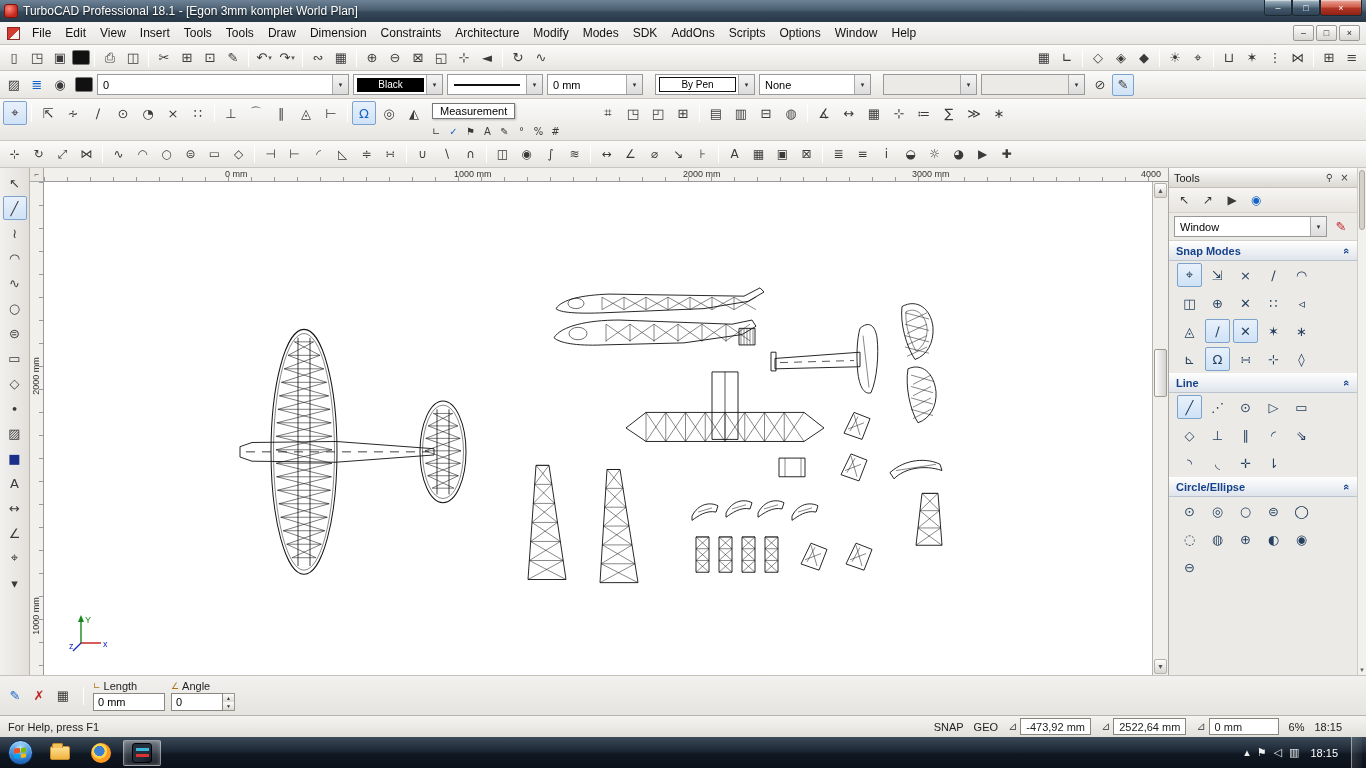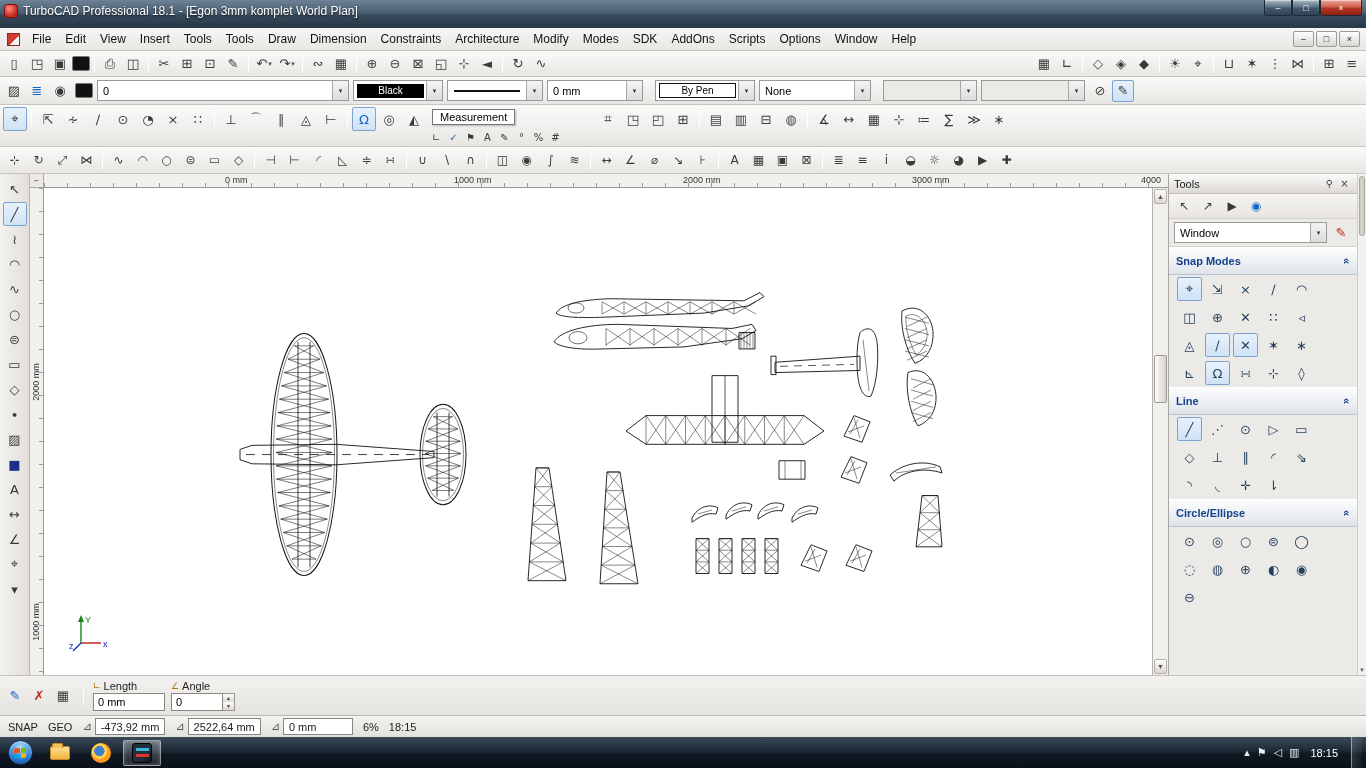--- a/index.html
+++ b/index.html
@@ -1,21 +1,21 @@
 <!DOCTYPE html>
 <html><head>
 <meta charset="utf-8">
 <style>
 *{box-sizing:border-box;margin:0;padding:0}
 html,body{width:1366px;height:768px;overflow:hidden}
 body{font-family:"Liberation Sans",sans-serif;background:#000}
 .screen{width:1366px;height:768px;display:flex;flex-direction:column}
 
 
-.titlebar{height:28px;background:linear-gradient(180deg,#6d8296,#4a5f71 45%,#35485a 55%,#283947);display:flex;align-items:flex-start;padding:0 4px;gap:5px;flex:none}
+.titlebar{height:22px;background:linear-gradient(180deg,#6d8296,#4a5f71 45%,#35485a 55%,#283947);display:flex;align-items:flex-start;padding:0 4px;gap:5px;flex:none}
 .app-icon{width:14px;height:14px;margin-top:4px;border-radius:3px;background:radial-gradient(circle at 35% 30%,#ff8a7a,#c3271d 70%);border:1px solid #7e120c;flex:none}
 .title{color:#fff;font-size:12px;line-height:22px;text-shadow:0 1px 2px rgba(0,0,0,.8);flex:1;white-space:nowrap;overflow:hidden}
 .winbtns{display:flex;flex:none}
 .winbtn{width:28px;height:16px;border:1px solid #1c2a35;border-top:none;background:linear-gradient(#a8bac7,#5c7486 45%,#43596b 55%,#2f4355);border-radius:0 0 3px 3px;color:#fff;font-size:9px;display:flex;align-items:center;justify-content:center;box-shadow:inset 0 1px 1px rgba(255,255,255,.5)}
 .winbtn.close{width:42px;background:linear-gradient(#eba79b,#d25f4d 45%,#b13524 55%,#8f2214)}
 
 
 .menubar{height:23px;background:linear-gradient(#f7f6f5,#e9e7e4);border-bottom:1px solid #c8c5c0;display:flex;align-items:center;padding:0 2px;font-size:12px;flex:none}
 .doc-icon{width:13px;height:13px;margin:0 5px;background:linear-gradient(135deg,#d23b30 0 55%,#f4f4f4 55%);border:1px solid #8d2620;flex:none}
 .menus{display:flex;align-items:center}
@@ -72,21 +72,21 @@
 
 
 .panel{width:198px;border-left:1px solid #a9a6a0;background:#eceae7;display:flex;flex:none}
 .panel-main{flex:1;display:flex;flex-direction:column;overflow:hidden}
 .panel-header{height:20px;display:flex;align-items:center;background:linear-gradient(#fbfbfa,#dcd9d4);border-bottom:1px solid #c2bfb9;padding:0 5px;font-size:11px;flex:none}
 .panel-title{flex:1;color:#222}
 .phbtn{width:15px;height:15px;display:flex;align-items:center;justify-content:center;font-size:10px;color:#444;font-family:"DejaVu Sans",sans-serif}
 .panel-toolbar{display:flex;gap:2px;padding:2px 4px;border-bottom:1px solid #d5d2cc;background:linear-gradient(#f6f5f3,#e7e4e0);flex:none}
 .panel-toolbar .icon{width:22px;height:20px;font-size:12px}
 .panel-style-row{display:flex;align-items:center;gap:3px;padding:3px 5px;border-bottom:1px solid #d5d2cc;flex:none}
-.sect-header{height:28px;display:flex;align-items:center;padding:8px 7px;background:linear-gradient(#fdfdfd,#dfe4eb);border-top:1px solid #fff;border-bottom:1px solid #bcc4cf;color:#15428b;font-weight:bold;font-size:11px;flex:none}
+.sect-header{height:20px;display:flex;align-items:center;padding:8px 7px;background:linear-gradient(#fdfdfd,#dfe4eb);border-top:1px solid #fff;border-bottom:1px solid #bcc4cf;color:#15428b;font-weight:bold;font-size:11px;flex:none}
 .sect-header .chev{margin-left:auto;color:#15428b;transform:rotate(90deg);font-size:11px;font-weight:bold}
 .prow{display:flex;gap:3px;padding:2px 8px;flex:none}
 .prow .icon{width:25px;height:24px;font-size:13px;color:#26415f}
 .panel-scroll{width:9px;background:#f3f1ee;border-left:1px solid #cfccc6;position:relative;flex:none}
 .pthumb{position:absolute;top:2px;left:1px;right:1px;height:60px;background:#d4d1cb;border:1px solid #aaa7a1;border-radius:3px}
 .pdown{position:absolute;bottom:2px;left:0;right:0;text-align:center;font-size:6px;color:#666}
 
 
 .tabbar{height:18px;background:linear-gradient(#e7e4e0,#d7d4cf);border-top:1px solid #b9b6b0;display:flex;align-items:stretch;padding-left:54px;font-size:11px;flex:none}
 .tab{display:flex;align-items:center;gap:4px;padding:0 9px;border:1px solid #8f8c86;border-bottom:none;background:linear-gradient(#eceae6,#d9d6d1);color:#333;border-radius:2px 2px 0 0;margin-right:1px}
@@ -876,20 +876,21 @@
         <div class="field-input narrow">0</div>
         <div class="spin">
             <b>▲</b>
             <b>▼</b>
           </div>
       </div>
     </div>
   </div>
 
   <div class="statusbar">
+    <span class="sb-help">For Help, press F1</span>
     <span>SNAP</span>
     <span>GEO</span>
     <div class="sb-group">
       <span class="sb-ic">⊿</span>
       <span class="sb-field">-473,92 mm</span>
     </div>
     <div class="sb-group">
       <span class="sb-ic">⊿</span>
       <span class="sb-field">2522,64 mm</span>
     </div>

